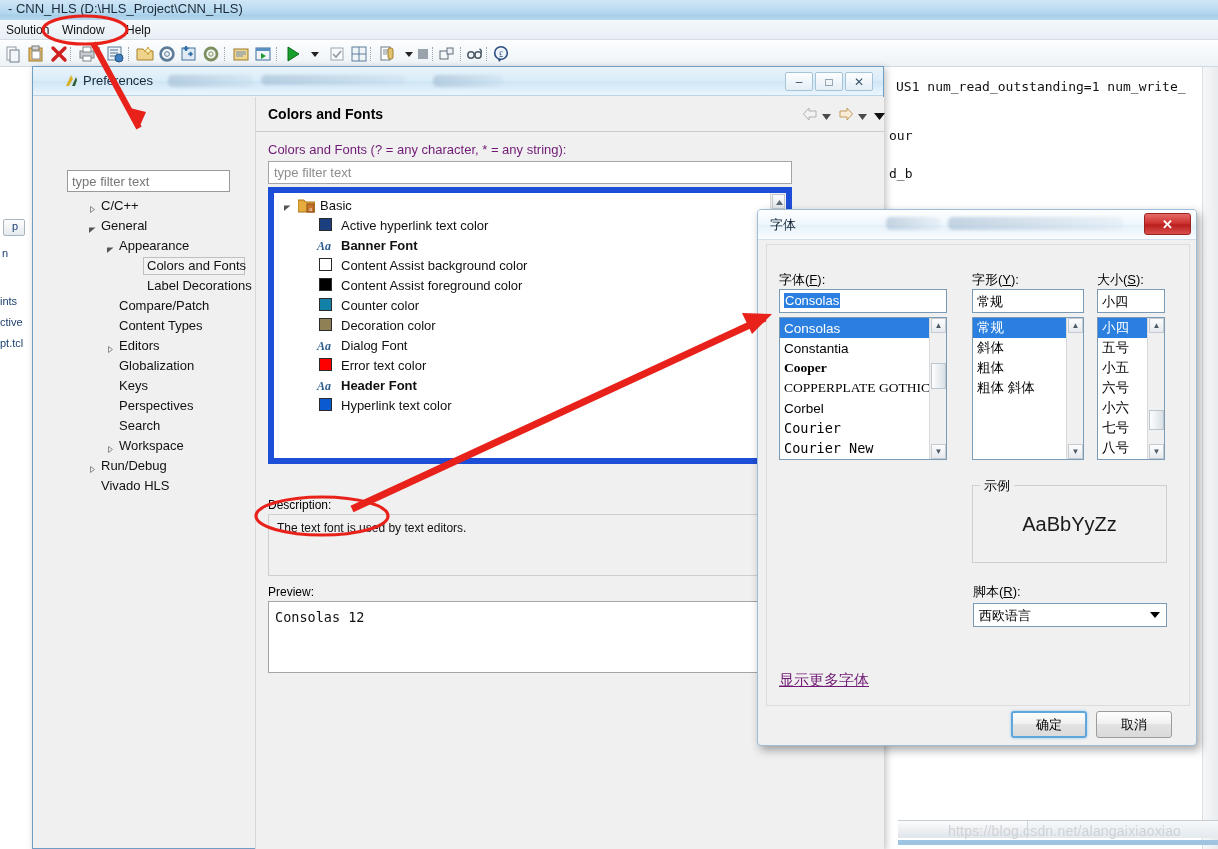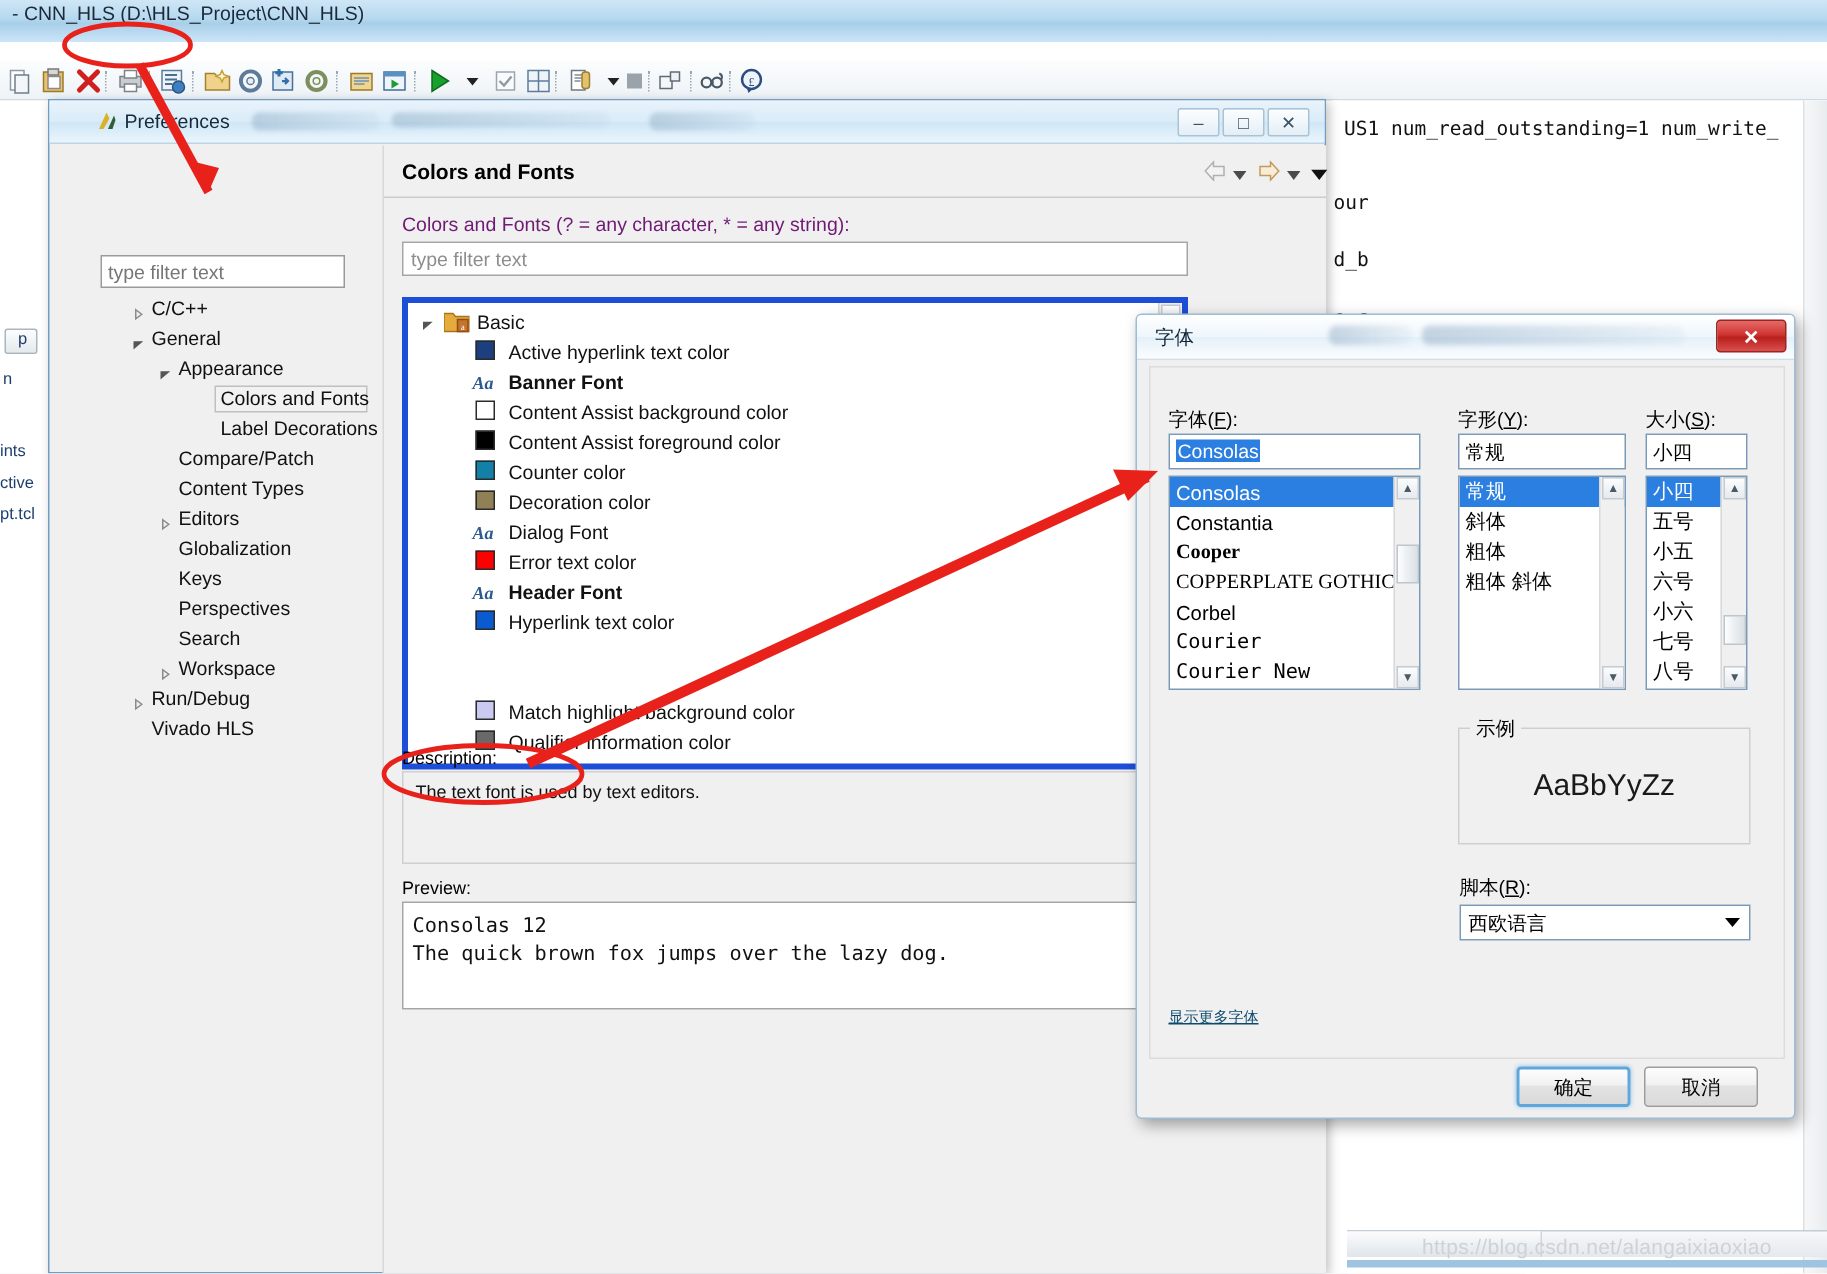--- a/index.html
+++ b/index.html
@@ -181,22 +181,22 @@
   .cf-label {
     position: absolute; left: 12px; top: 45px; font-size: 13px; color: #701a75;
     white-space: nowrap;
   }
   .cf-filter {
     position: absolute; left: 12px; top: 64px; width: 524px; height: 23px;
     background: #fff; border: 1px solid #a5a5a5;
     font-size: 13px; color: #8d8d8d; padding: 3px 5px;
   }
   .cf-tree {
-    position: absolute; left: 12px; top: 101px; width: 524px; height: 315px;
-    background: #fff; border: 4px solid #1d4ed8;
+    position: absolute; left: 12px; top: 90px; width: 524px; height: 277px;
+    background: #fff; border: 6px solid #1d4ed8;
     overflow: hidden;
   }
   .cf-row {
     position: absolute; left: 0; width: 100%; height: 20px;
     white-space: nowrap;
   }
   .cf-swatch {
     position: absolute; width: 13px; height: 13px;
     border: 1px solid #2a2a2a;
   }
@@ -326,21 +326,21 @@
   .fl-combo {
     position: absolute; height: 24px; background: #fff;
     border: 1px solid #7a9ab5; font-size: 13px; padding: 3px 5px;
   }
   .fl-combo .caret {
     position: absolute; right: 6px; top: 8px;
     width: 0; height: 0; border-left: 5px solid transparent;
     border-right: 5px solid transparent; border-top: 6px solid #000;
   }
   .link {
-    position: absolute; font-size: 10px; color: #0c4a6e; text-decoration: underline;
+    position: absolute; font-size: 15px; color: #701a75; text-decoration: underline;
   }
   .fbtn {
     position: absolute; width: 76px; height: 27px;
     background: linear-gradient(to bottom,#fdfdfd 0%,#f1f1f1 46%,#e3e3e3 47%,#dadada 100%);
     border: 1px solid #9c9c9c; border-radius: 3px;
     font-size: 13px; display: flex; align-items: center; justify-content: center;
   }
   .fbtn.default {
     border: 2px solid #5ea7dd;
     box-shadow: 0 0 3px rgba(94,167,221,.6);
@@ -351,20 +351,25 @@
 </style>
 </head>
 <body>
 
 <div id="root">
 
   <div class="ide-titlebar">
     <div class="ide-title-text">- CNN_HLS (D:\HLS_Project\CNN_HLS)</div>
   </div>
 
+  <div class="ide-menubar">
+    <div class="menu-item" style="left:2px">Solution</div>
+    <div class="menu-item" style="left:58px">Window</div>
+    <div class="menu-item" style="left:122px">Help</div>
+  </div>
 
   <div class="ide-toolbar">
 
     <div class="tb-icon" style="left:4px">
       <svg width="18" height="18" viewBox="0 0 18 18">
           <rect x="3" y="2" width="9" height="13" fill="#fefefe" stroke="#8d9aa6"></rect>
           <rect x="6" y="5" width="9" height="12" fill="#f4f7fa" stroke="#6e7d8a"></rect>
         </svg>
     </div>
     <div class="tb-icon" style="left:27px">
@@ -721,21 +726,20 @@
       </div>
 
       <div class="btn" style="left:548px; top:159px; width:112px; height:25px">Edit...</div>
 
       <div class="desc-label">Description:</div>
       <div class="desc-box">The text font is used by text editors.</div>
 
       <div class="prev-label">Preview:</div>
       <div class="prev-box">
         <div>Consolas 12</div>
-        <div>The quick brown fox jumps over the lazy dog.</div>
       </div>
     </div>
   </div>
 
   <div class="fdlg">
     <div class="fdlg-title">
       <div class="fdlg-title-text">字体</div>
       <div class="fdlg-ghost" style="left:128px; width:55px"></div>
       <div class="fdlg-ghost" style="left:190px; width:175px"></div>
       <div class="fdlg-close">✕</div>

